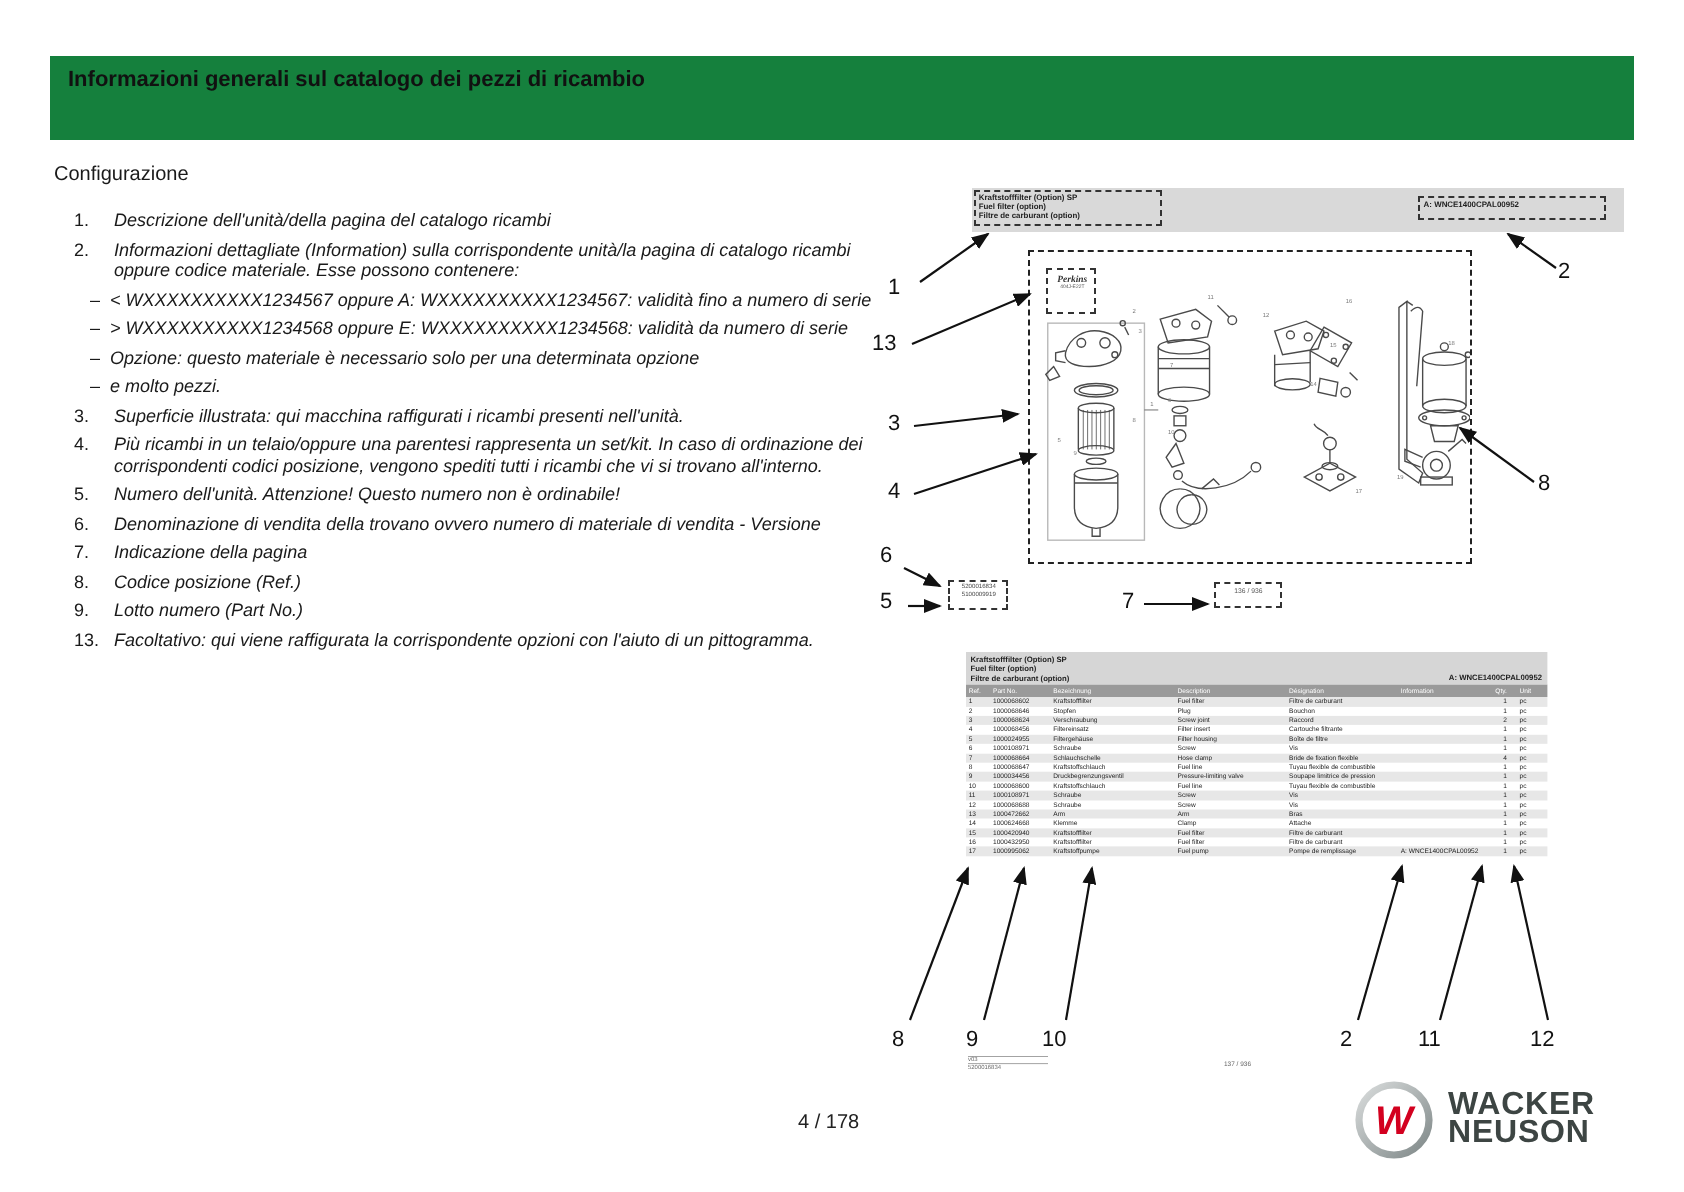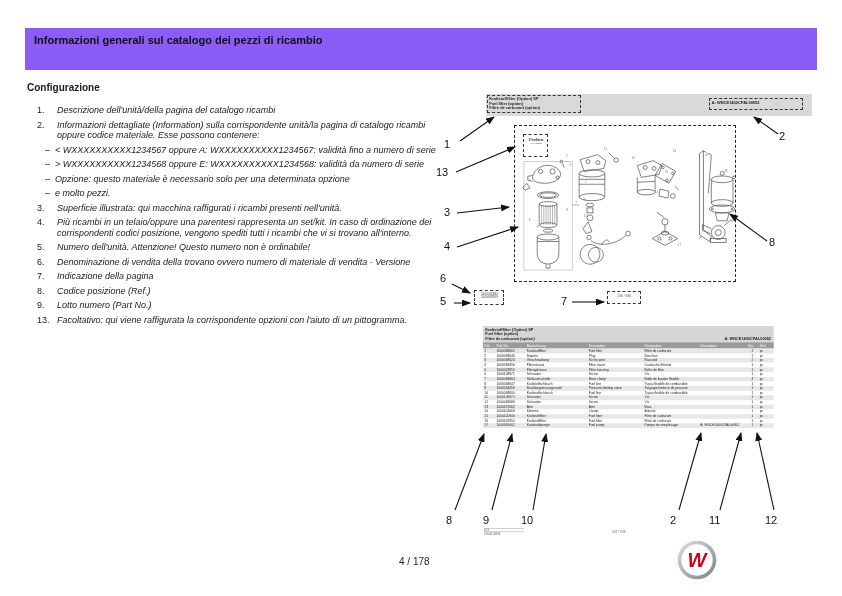--- a/index.html
+++ b/index.html
@@ -1,21 +1,21 @@
 <!DOCTYPE html>
 <html><head>
 <meta charset="utf-8">
 <style>
   html,body{margin:0;padding:0;background:#fff;}
   .page{position:relative;width:842px;height:596px;background:#ffffff;overflow:hidden;
         font-family:"Liberation Sans",sans-serif;color:#1a1a1a;}
   
-  .header-bar{position:absolute;left:25px;top:28px;width:792px;height:42px;background:#8b5cf6;}
+  .header-bar{position:absolute;left:25px;top:28px;width:792px;height:42px;background:#15803d;}
   .header-bar span{display:block;padding:6px 0 0 9px;font-size:11px;font-weight:bold;color:#111;}
-  .config{position:absolute;left:27px;top:82px;font-size:10px;font-weight:bold;}
+  .config{position:absolute;left:27px;top:82px;font-size:10px;font-weight:normal;}
   
   .list{position:absolute;left:37px;top:105px;width:402px;font-size:9px;line-height:10.5px;}
   .li{display:flex;margin-bottom:4px;}
   .li-m{width:20px;flex:none;}
   .li.dash{padding-left:8px;}
   .li.dash .li-m{width:10px;}
   .li-t{flex:1;font-style:italic;}
   
   .fig-header{position:absolute;left:486px;top:94px;width:326px;height:22px;background:#d9d9d9;}
   .dashed{border:1px dashed #333;box-sizing:border-box;position:absolute;}
@@ -496,20 +496,24 @@
     <svg width="40" height="40" viewBox="0 0 40 40">
       <defs>
         <linearGradient id="ring" x1="0" y1="0" x2="1" y2="1">
           <stop offset="0" stop-color="#d9dcdc"></stop>
             <stop offset="1" stop-color="#7f8888"></stop>
         </linearGradient>
       </defs>
       <circle cx="20" cy="20" r="17.5" fill="#ffffff" stroke="url(#ring)" stroke-width="3.6"></circle>
       <text x="20" y="27" text-anchor="middle" font-size="20" font-weight="bold" font-style="italic" fill="#d3001f" font-family="Liberation Sans, sans-serif">W</text>
     </svg>
+    <div class="logo-text">
+      <div>WACKER</div>
+      <div>NEUSON</div>
+    </div>
   </div>
 
   <svg class="overlay" viewBox="0 0 842 596">
     <defs>
       <marker id="ah" markerWidth="9" markerHeight="7" refX="8" refY="3.5" orient="auto" markerUnits="userSpaceOnUse">
         <path d="M0,0 L9,3.5 L0,7 Z" fill="#111"></path>
       </marker>
     </defs>
     <g id="arrow-layer" stroke="#111" stroke-width="1.1">
         <line x1="460" y1="141" x2="494" y2="117" marker-end="url(#ah)"></line>

